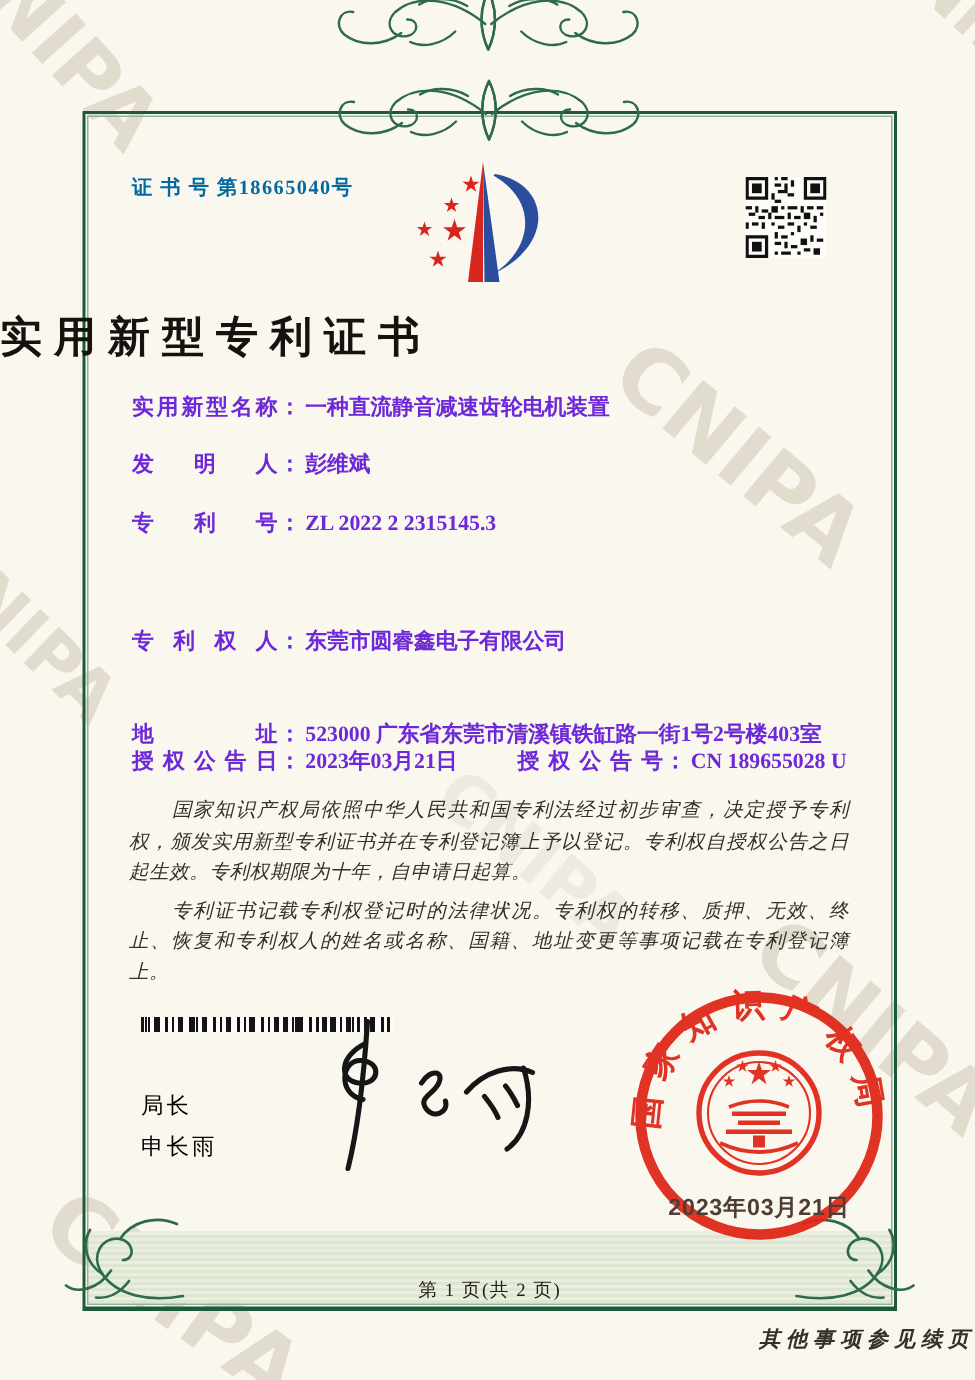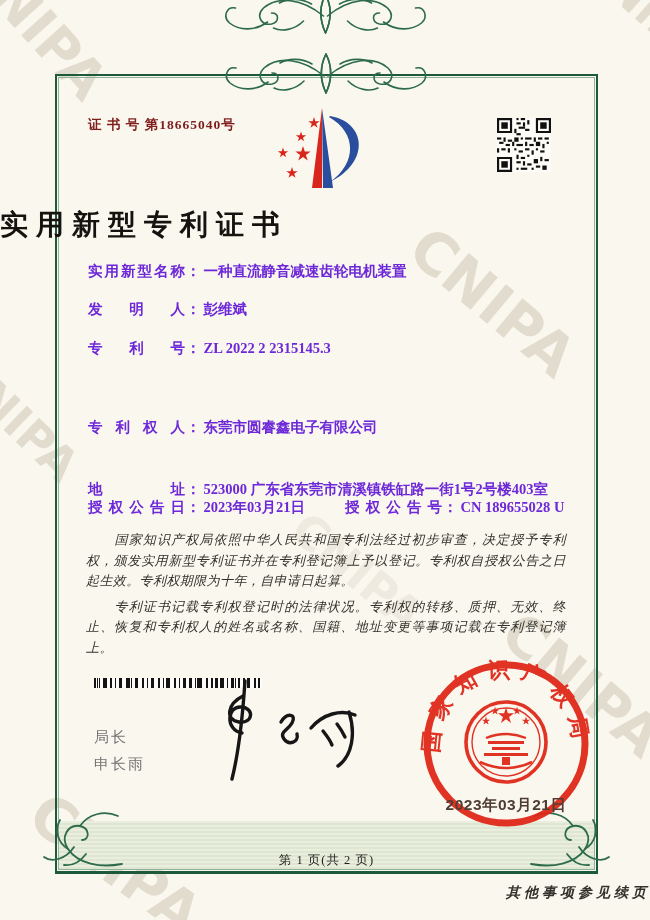--- a/index.html
+++ b/index.html
@@ -20,21 +20,21 @@
   }
   .frame::after {
     content:""; position:absolute; inset:1px; border:1px solid #8fb29b; pointer-events:none;
   }
   .band {
     position:absolute; left:2px; right:2px; bottom:2px; height:48px;
     background:repeating-linear-gradient(180deg,#eaeede 0 2px,#dee6d2 2px 4px);
     display:flex; align-items:flex-end; justify-content:center; 
   }
   .pageno { font-size:12.5px; letter-spacing:1px; color:#23221f; }
-  .certline { position:absolute; left:88px; top:116px; font-size:13.5px; letter-spacing:1px; color:#7f1d1d; z-index:3; font-weight:600;}
+  .certline { position:absolute; left:88px; top:116px; font-size:13.5px; letter-spacing:1px; color:#0369a1; z-index:3; font-weight:600;}
   .logo { position:absolute; left:272px; top:104px; z-index:3; }
   .qr { position:absolute; left:497px; top:118px; z-index:3; }
   .title {
     position:absolute; left:0; right:0; top:206px; 
     font-size:28px; font-weight:bold; letter-spacing:8px; color:#15130f; z-index:3;
   }
   .row { position:absolute; left:88px; width:500px; font-size:14.5px; font-weight:600; color:#6d28d9; z-index:3; white-space:nowrap; }
   .flabel { display:inline-block; width:97px; text-align:justify; text-align-last:justify; vertical-align:bottom; }
   .colon { margin:0 3px 0 1px; }
   .pair2 { position:absolute; left:257px; top:0; }
@@ -43,21 +43,21 @@
     font-size:13px; line-height:20.5px; text-indent:2.2em; text-align:justify;
     font-style:italic; letter-spacing:0.4px; color:#33312c; margin-bottom:5px; font-weight:500;
   }
   .barcode {
     position:absolute; left:94px; top:678px; width:168px; height:10px; z-index:3;
     background-color:#fdfcf8;
     background-image:
       repeating-linear-gradient(90deg,#141414 0 2px,transparent 2px 5px,#141414 5px 6px,transparent 6px 9px,#141414 9px 12px,transparent 12px 16px),
       repeating-linear-gradient(90deg,transparent 0 3px,#141414 3px 4px,transparent 4px 11px,#141414 11px 13px,transparent 13px 23px);
   }
-  .director { position:absolute; left:94px; z-index:3; font-family:Liberation Mono, monospace; font-size:15px; color:#737373; letter-spacing:2px; }
+  .director { position:absolute; left:94px; z-index:3; font-family:Liberation Mono, monospace; font-size:15px; color:#000000; letter-spacing:2px; }
   .sig { position:absolute; left:185px; top:676px; z-index:4; }
   .seal { position:absolute; left:420px; top:658px; z-index:5; opacity:0.94; }
   .footnote {
     position:absolute; left:0; right:0; top:884px; text-align:right; z-index:3;
     font-size:14px; font-style:italic; letter-spacing:4px; color:#33312c; font-weight:700;
   }
   .orn { position:absolute; z-index:2; }
 </style>
 </head>
 <body>

